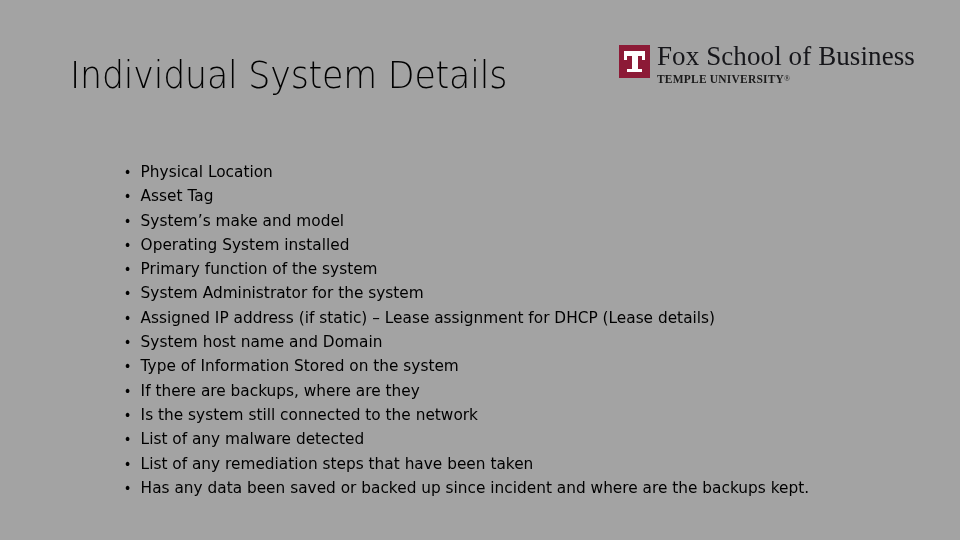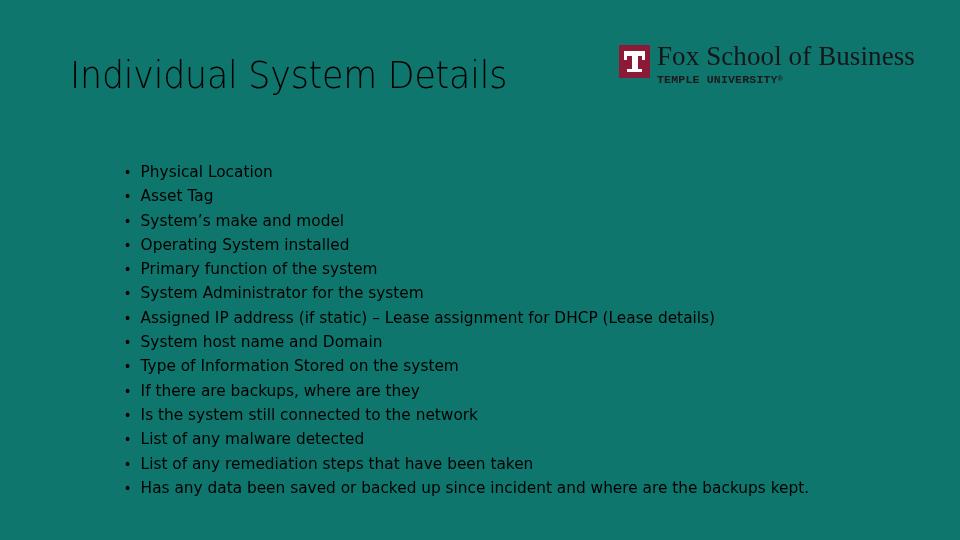--- a/index.html
+++ b/index.html
@@ -11,21 +11,21 @@
     height: 540px;
     background: #ffffff;
     font-family: "Liberation Sans", sans-serif;
     overflow: hidden;
   }
 
   #slide {
     position: relative;
     width: 960px;
     height: 540px;
-    background: #0f766e;
+    background: #a3a3a3;
   }
 
   
   .slide-title {
     position: absolute;
     left: 70px;
     top: 54px;
     width: 520px;
     font-family: "DejaVu Sans", sans-serif;
     font-size: 37px;
@@ -107,21 +107,21 @@
     font-family: "Liberation Serif", serif;
     font-size: 27px;
     font-weight: 400;
     line-height: 27px;
     color: #16161a;
     white-space: nowrap;
     letter-spacing: 0.1px;
   }
   .logo-sub {
     margin-top: 3px;
-    font-family: Liberation Mono, monospace;
+    font-family: Liberation Serif, serif;
     font-size: 11.5px;
     font-weight: 700;
     line-height: 12px;
     color: #1a1a1a;
     white-space: nowrap;
     letter-spacing: 0.2px;
   }
   .logo-sub .reg {
     font-size: 8px;
     vertical-align: 2px;

